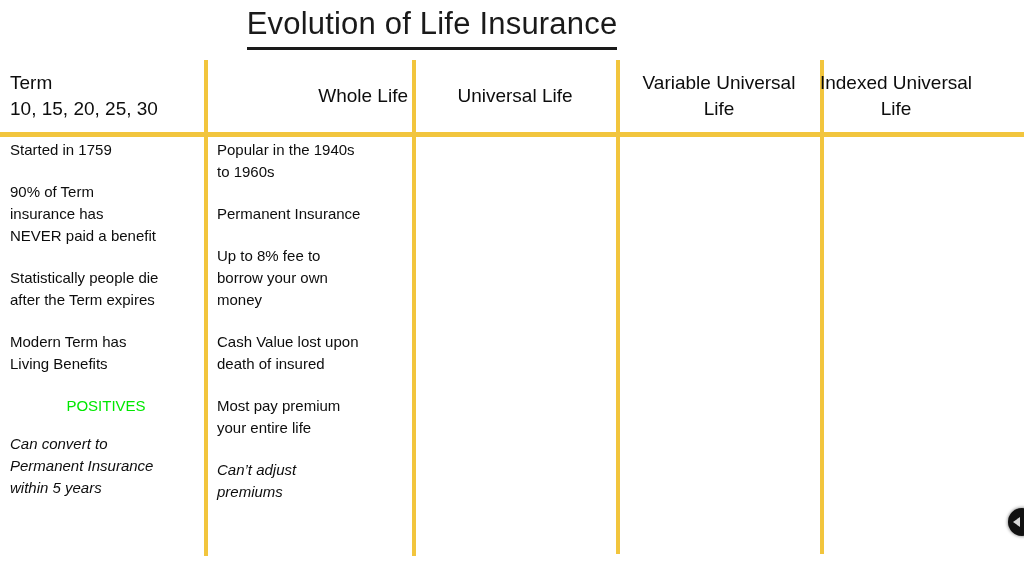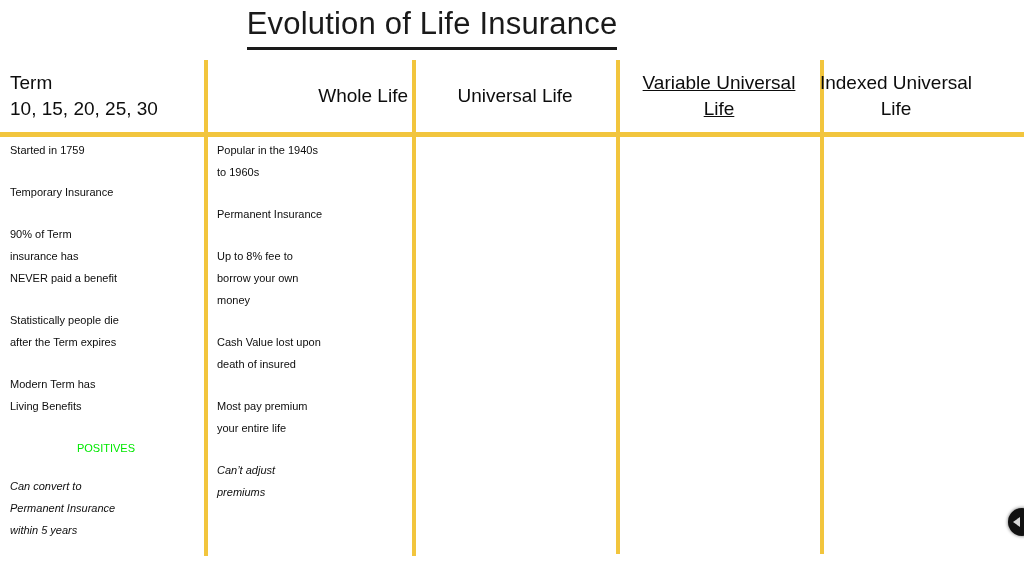--- a/index.html
+++ b/index.html
@@ -74,29 +74,29 @@
     line-height: 26px;
     font-weight: 400;
     color: #0d0d0d;
     display: flex;
     flex-direction: column;
     justify-content: center;
   }
   #header-col-1 { left: 10px;  width: 190px; text-align: left; }
   #header-col-2 { left: 210px; width: 198px; text-align: right; }
   #header-col-3 { left: 418px; width: 194px; text-align: center; }
-  #header-col-4 { left: 622px; width: 194px; text-align: center; text-decoration: underline; }
+  #header-col-4 { left: 622px; width: 194px; text-align: center; }
   #header-col-5 { left: 800px; width: 192px; text-align: center; }
   .col-header .hdr-line { display: block; }
 
   
   .col-body {
     position: absolute;
     top: 79px;
-    font-size: 11px;
+    font-size: 15px;
     line-height: 22px;
     color: #0d0d0d;
   }
   #body-col-1 { left: 10px;  width: 192px; }
   #body-col-2 { left: 217px; width: 192px; }
   #body-col-3 { left: 420px; width: 192px; }
   #body-col-4 { left: 624px; width: 192px; }
   #body-col-5 { left: 828px; width: 190px; }
 
   .cell-item {
@@ -164,21 +164,20 @@
     <span class="hdr-line">Variable Universal</span>
     <span class="hdr-line">Life</span>
   </div>
   <div class="col-header" id="header-col-5">
     <span class="hdr-line">Indexed Universal</span>
     <span class="hdr-line">Life</span>
   </div>
 
   <div class="col-body" id="body-col-1">
     <p class="cell-item">Started in 1759</p>
-    <p class="cell-item">Temporary Insurance</p>
     <p class="cell-item">90% of Term
 insurance has
 NEVER paid a benefit</p>
     <p class="cell-item">Statistically people die
 after the Term expires</p>
     <p class="cell-item">Modern Term has
 Living Benefits</p>
     <p class="cell-item positives">POSITIVES</p>
     <p class="cell-item">Can convert to
 Permanent Insurance

